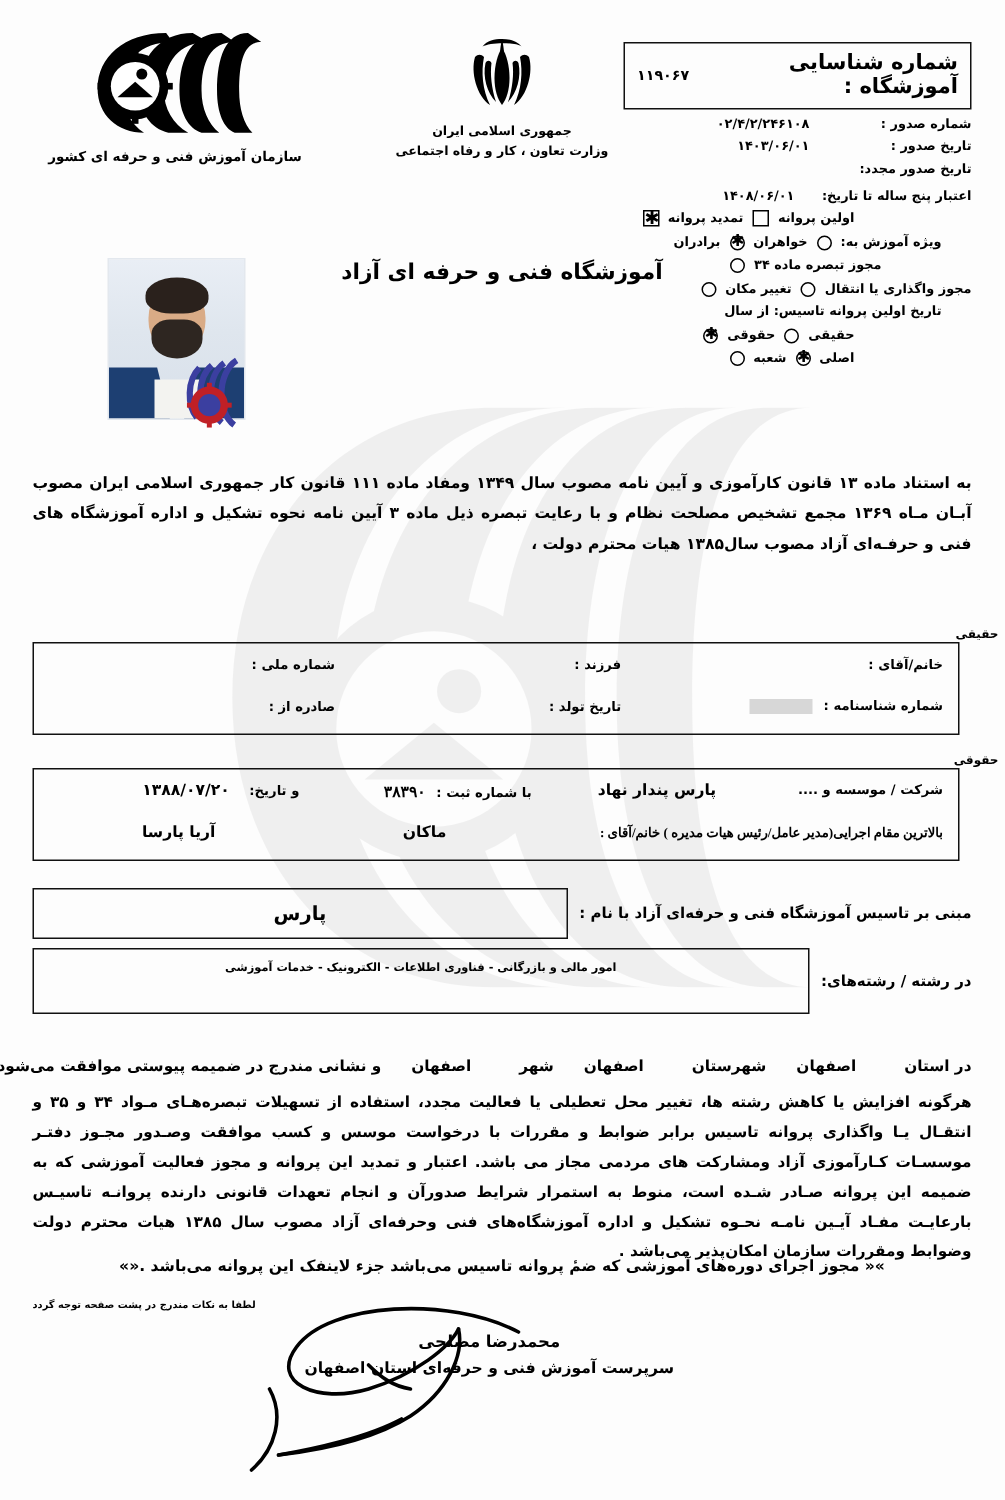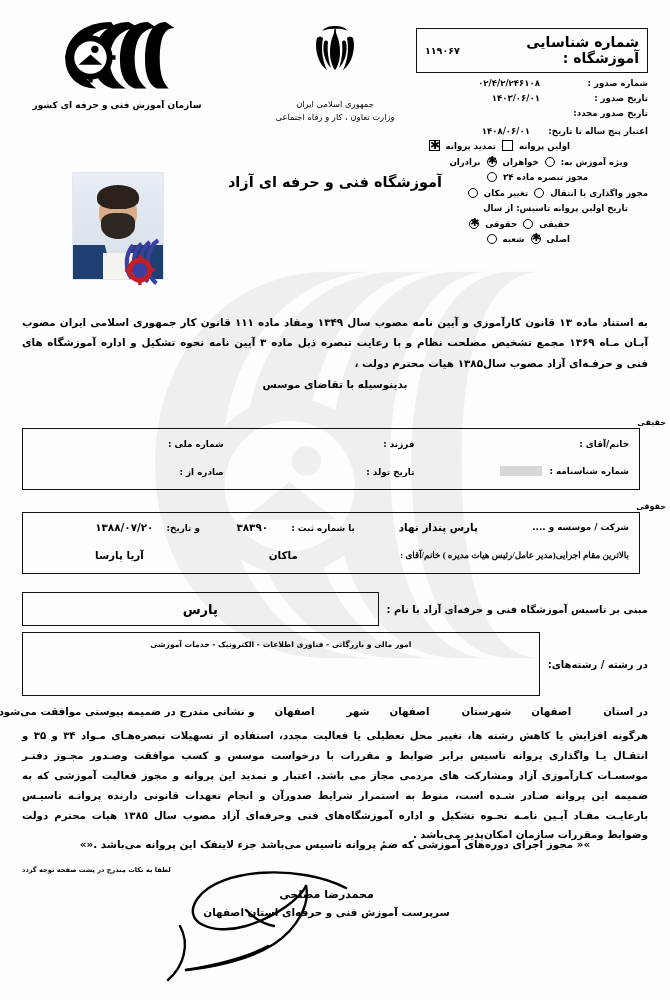--- a/index.html
+++ b/index.html
@@ -61,21 +61,21 @@
   .meta-row .m-lbl { width: 98px; text-align: right; }
   .meta-row .m-val { letter-spacing: .3px; }
 
   .emblem-block {
     position: absolute; top: 22px; left: 0; right: 0;
     margin: 0 auto;
     width: 170px;
     text-align: center;
   }
   .emblem-block svg { display:block; margin: 0 auto; }
-  .emblem-cap { font-size: 8.4px; font-weight: normal; margin-top: 20px; line-height: 1.5; }
+  .emblem-cap { font-size: 8.4px; font-weight: bold; margin-top: 3px; line-height: 1.5; }
 
   .org-block {
     position: absolute; top: 18px; left: 22px;
     width: 190px; text-align: center;
   }
   .org-cap { font-size: 9px; font-weight: bold; margin-top: 2px; }
 
   
   .opts {
     position: absolute; top: 140px; right: 22px;
@@ -181,21 +181,21 @@
     position:absolute; right:22px; left:22px;
     display:flex; align-items:center; direction:rtl;
   }
   .namerow .nlabel { font-size:10px; font-weight:bold; white-space:nowrap; margin-left:8px;}
   .namebox {
     flex:1; border:1.6px solid #111; height:34px;
     display:flex; align-items:center; justify-content:center;
     font-size:13px; font-weight:bold;
   }
   .fieldsbox {
-    flex:1; border:1.6px solid #111; height:64px;
+    flex:1; border:1.6px solid #111; height:44px;
     display:flex; align-items:flex-start; justify-content:center;
     padding-top:7px;
     font-size:7.6px; font-weight:bold;
   }
 
   
   .loc-line {
     position:absolute; right:22px; left:22px;
     direction:rtl; font-size:10.2px; font-weight:bold;
     display:flex; gap:6px; align-items:baseline;
@@ -405,21 +405,20 @@
               <rect x="14" y="29" width="4" height="5"></rect>
             <rect x="-2" y="14" width="5" height="4"></rect>
               <rect x="29" y="14" width="5" height="4"></rect>
           </g>
         </g>
       </svg>
     </div>
 
     <div class="body-text">
       <div>به استناد ماده ۱۳ قانون کارآموزی و آیین نامه مصوب  سال ۱۳۴۹  ومفاد ماده ۱۱۱ قانون کار جمهوری اسلامی ایران مصوب آبـان مـاه ۱۳۶۹ مجمع تشخیص مصلحت نظام و با رعایت تبصره ذیل ماده ۳ آیین نامه  نحوه تشکیل و اداره آموزشگاه های فنی و حرفـه‌ای آزاد مصوب سال۱۳۸۵ هیات محترم دولت ،</div>
-      <div class="center-line">بدینوسیله با تقاضای موسس</div>
     </div>
 
     <div class="side-tag" style="top:418px;">حقیقی</div>
     <div class="form-box" style="top:428px; height:62px;">
       <div class="fb-row">
         <div class="fb-cell" style="width:36%;">
           <span>خانم/آقای :</span>
           <span class="fb-val"></span>
         </div>
         <div class="fb-cell" style="width:32%;">
@@ -451,21 +450,21 @@
     <div class="form-box" style="top:512px; height:62px;">
       <div class="fb-row">
         <div class="fb-cell" style="width:18%;">
           <span>شرکت / موسسه و ....</span>
         </div>
         <div class="fb-cell" style="width:28%; text-align:center;">
           <span class="fb-val">پارس پندار نهاد</span>
         </div>
         <div class="fb-cell" style="width:26%;">
           <span>با شماره ثبت :</span>
-          <span class="fb-val" style="margin-right:20px;">۳۸۳۹۰</span>
+          <span class="fb-val" style="margin-right:4px;font-family:Liberation Serif, serif;">۳۸۳۹۰</span>
         </div>
         <div class="fb-cell" style="width:28%;">
           <span>و تاریخ:</span>
           <span class="fb-val" style="margin-right:10px;">۱۳۸۸/۰۷/۲۰</span>
         </div>
       </div>
       <div class="fb-row">
         <div class="fb-cell" style="width:45%;font-family:Liberation Serif, serif;">
           <span>بالاترین مقام اجرایی(مدیر عامل/رئیس هیات مدیره )  خانم/آقای :</span>
         </div>

